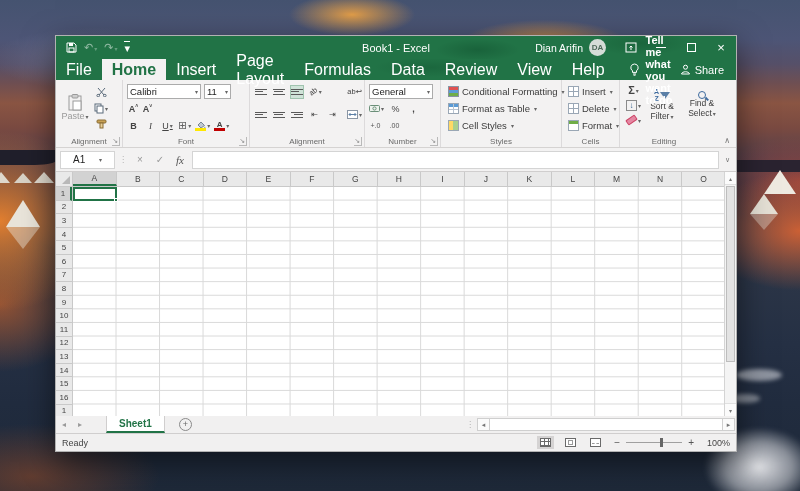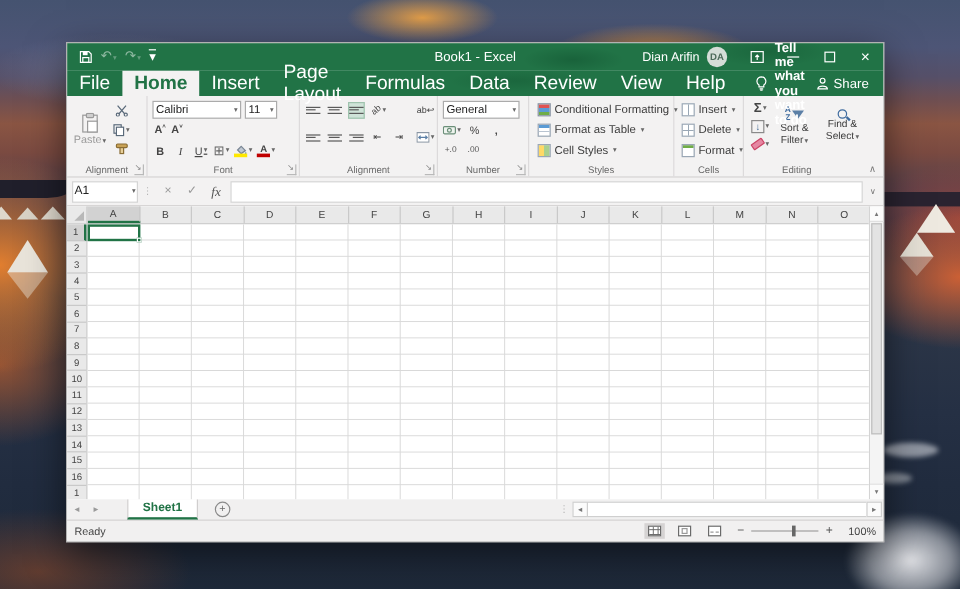--- a/index.html
+++ b/index.html
@@ -117,21 +117,21 @@
   .stack2 { display:flex; flex-direction:column; align-items:center; justify-content:center; font-size:8.5px; line-height:1.15; text-align:center; padding:0 3px; }
   .funnel { width:0; height:0; border-left:5px solid transparent; border-right:5px solid transparent; border-top:7px solid #5b7fa6; display:inline-block; }
   .magnifier { width:8px; height:8px; border:1.5px solid #3d6a9e; border-radius:50%; position:relative; display:inline-block; }
   .magnifier::after { content:""; position:absolute; width:4px; height:1.5px; background:#3d6a9e; transform:rotate(45deg); right:-4px; bottom:-1px; }
   .eraser { width:11px; height:6px; background:#e587a2; border:1px solid #c46; transform:rotate(-35deg) ; display:inline-block; border-radius:1px; }
   .fillbox { width:11px; height:11px; border:1px solid #8a8a8a; display:inline-flex; align-items:center; justify-content:center; font-size:8px; color:#2f5b88; }
   .collapse { position:absolute; right:6px; bottom:2px; font-size:8px; color:#777; }
 
   
   .fbar { height:24px; background:var(--ribbon-bg); border-bottom:1px solid #d0cece; display:flex; align-items:center; padding:3px 4px; gap:4px; flex:0 0 auto; }
-  .namebox { width:55px; height:18px; background:#fff; border:1px solid #d4d4d4; display:flex; align-items:center; padding:0 1px; font-size:10px; color:#222; }
+  .namebox { width:55px; height:18px; background:#fff; border:1px solid #d4d4d4; display:flex; align-items:center; padding:0 12px; font-size:10px; color:#222; }
   .namebox .cbx { margin-left:auto; font-size:6px; color:#666; }
   .fdots { color:#b0b0b0; font-size:8px; letter-spacing:1px; }
   .fbtn { width:16px; text-align:center; color:#9a9a9a; font-size:10px; }
   .fxlbl { font-style:italic; font-family:"Liberation Serif","DejaVu Serif",serif; color:#555; font-size:11px; }
   .finput { flex:1; height:18px; background:#fff; border:1px solid #d4d4d4; }
   .fexpand { font-size:7px; color:#777; padding:0 2px; }
 
   
   .gridwrap { flex:1; display:flex; min-height:0; }
   .gridmain { flex:1; display:flex; flex-direction:column; background:#fff; min-width:0; }

